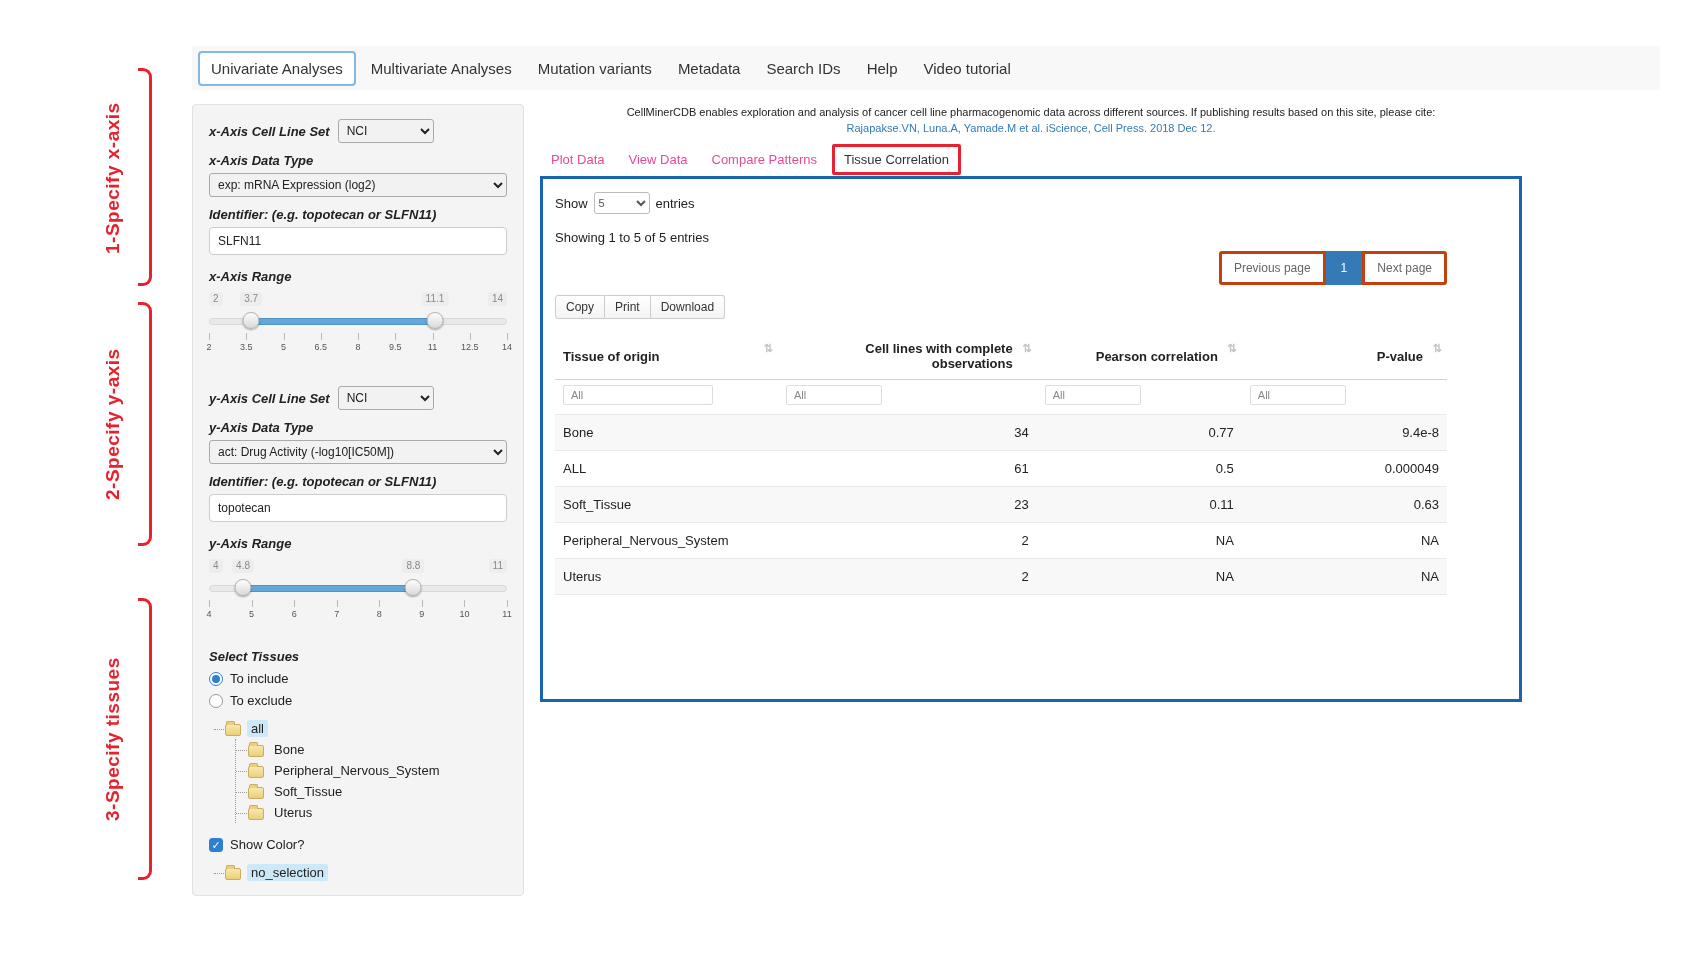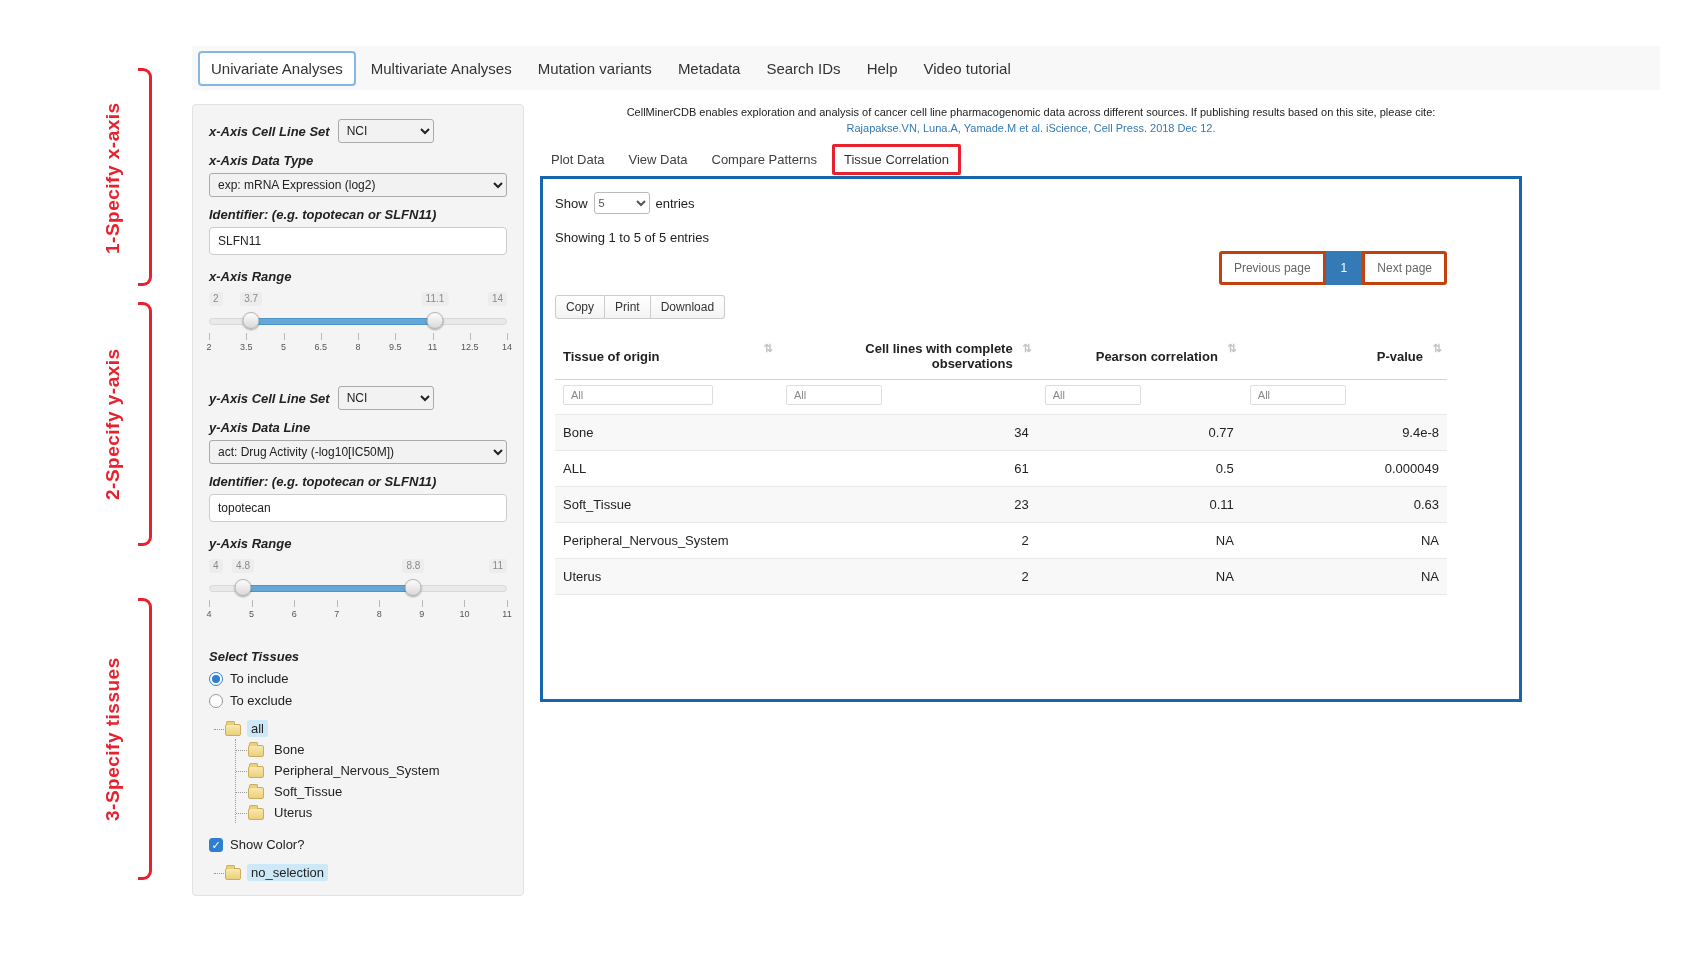--- a/index.html
+++ b/index.html
@@ -99,21 +99,21 @@
   .folder-icon::before {
     content:''; position:absolute; top:-4px; left:0px; width:7px; height:3px;
     background:#ecd07a; border:1px solid #c9ae62; border-bottom:none; border-radius:2px 2px 0 0;
   }
 
   
   .citation { position:absolute; left:540px; top:106px; width:982px; text-align:center; font-size:11px; }
   .citation-link { color:#337ab7; margin-top:4px; cursor:pointer; }
 
   .subtabs { position:absolute; left:542px; top:144px; display:flex; align-items:center; gap:6px; font-size:13px; }
-  .subtab { color:#404040; padding:6px 9px; cursor:pointer; white-space:nowrap; }
+  .subtab { color:#ec4899; padding:6px 9px; cursor:pointer; white-space:nowrap; }
   .subtab.active {
     color:#333; background:#fff; border:3px solid #e8212e; border-radius:2px; padding:5px 9px;
     position:relative; z-index:2;
   }
 
   .data-panel {
     position:absolute; left:540px; top:176px; width:982px; height:526px;
     border:3px solid #1766ad; background:#fff; padding:13px 72px 10px 12px;
   }
   .show-row { display:flex; align-items:center; gap:6px; font-size:13px; }
@@ -225,21 +225,21 @@
       </div>
   </div>
 
   <div class="inline-row" style="margin-top:30px;">
     <span class="control-label">y-Axis Cell Line Set</span>
     <select class="shiny-select small">
       <option>NCI</option>
     </select>
   </div>
 
-  <div class="control-label">y-Axis Data Line</div>
+  <div class="control-label">y-Axis Data Type</div>
   <select class="shiny-select full">
     <option>act: Drug Activity (-log10[IC50M])</option>
   </select>
 
   <div class="control-label">Identifier: (e.g. topotecan or SLFN11)</div>
   <input class="shiny-text" type="text" value="topotecan" style="">
 
   <div class="control-label" style="margin-top:14px;">y-Axis Range</div>
   <div class="irs">
     <span class="irs-min">4</span>

